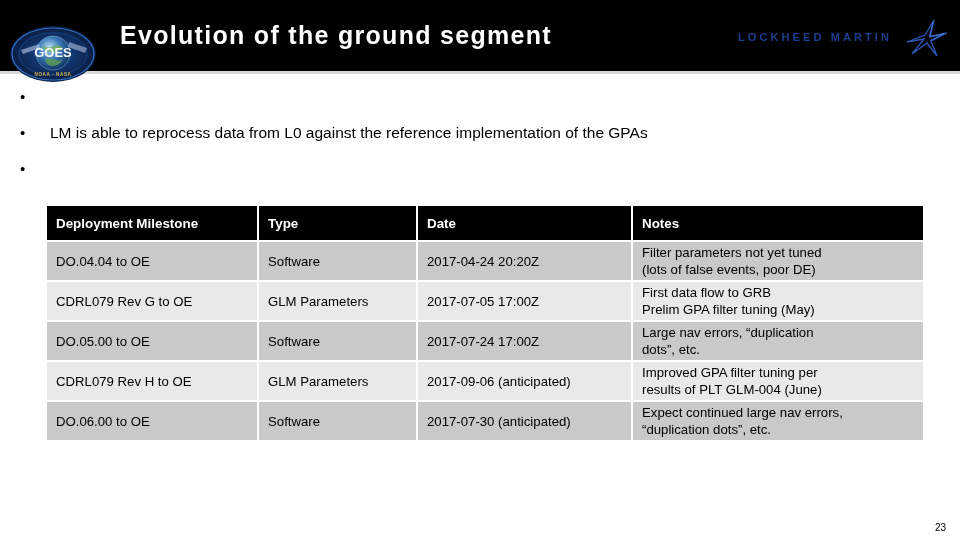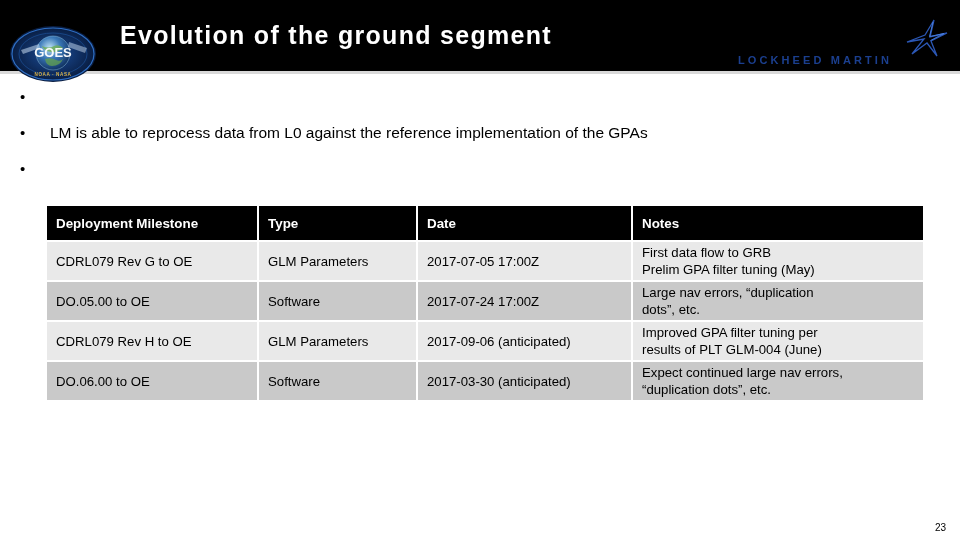--- a/index.html
+++ b/index.html
@@ -62,21 +62,20 @@
   }
   #lm-wordmark {
     position: absolute;
     left: 0;
     top: 9px;
     color: #1b3f8f;
     font-size: 11px;
     font-weight: bold;
     letter-spacing: 3.1px;
     white-space: nowrap;
-    margin-top: 23px;
   }
   #lm-star {
     position: absolute;
     right: 0;
     top: -4px;
     width: 44px;
     height: 40px;
   }
 
   
@@ -224,20 +223,29 @@
   </colgroup>
   <thead>
     <tr>
       <th>Deployment Milestone</th>
       <th>Type</th>
       <th>Date</th>
       <th>Notes</th>
     </tr>
   </thead>
   <tbody>
+    <tr class="row-dark">
+      <td>DO.04.04 to OE</td>
+      <td>Software</td>
+      <td>2017-04-24 20:20Z</td>
+      <td>
+        <span class="note-line">Filter parameters not yet tuned</span>
+        <span class="note-line">(lots of false events, poor DE)</span>
+      </td>
+    </tr>
     <tr class="row-light">
       <td>CDRL079 Rev G to OE</td>
       <td>GLM Parameters</td>
       <td>2017-07-05 17:00Z</td>
       <td>
         <span class="note-line">First data flow to GRB</span>
         <span class="note-line">Prelim GPA filter tuning (May)</span>
       </td>
     </tr>
     <tr class="row-dark">
@@ -254,21 +262,21 @@
       <td>GLM Parameters</td>
       <td>2017-09-06 (anticipated)</td>
       <td>
         <span class="note-line">Improved GPA filter tuning per</span>
         <span class="note-line">results of PLT GLM-004 (June)</span>
       </td>
     </tr>
     <tr class="row-dark">
       <td>DO.06.00 to OE</td>
       <td>Software</td>
-      <td>2017-03-30 (anticipated)</td>
+      <td>2017-07-30 (anticipated)</td>
       <td>
         <span class="note-line">Expect continued large nav errors,</span>
         <span class="note-line">“duplication dots”, etc.</span>
       </td>
     </tr>
   </tbody>
 </table>
 
 <div id="page-number">23</div>
 

